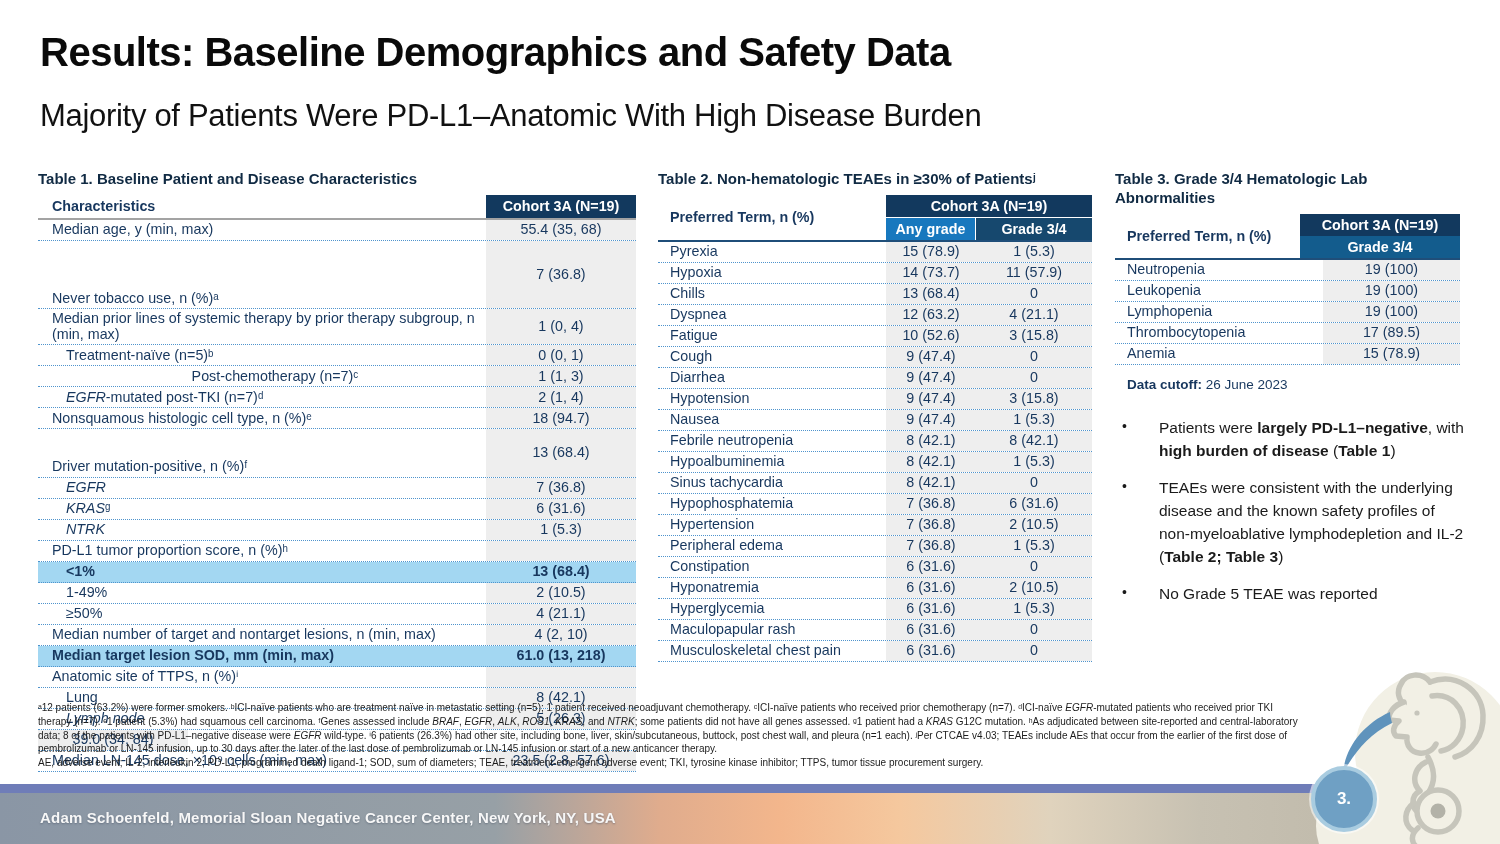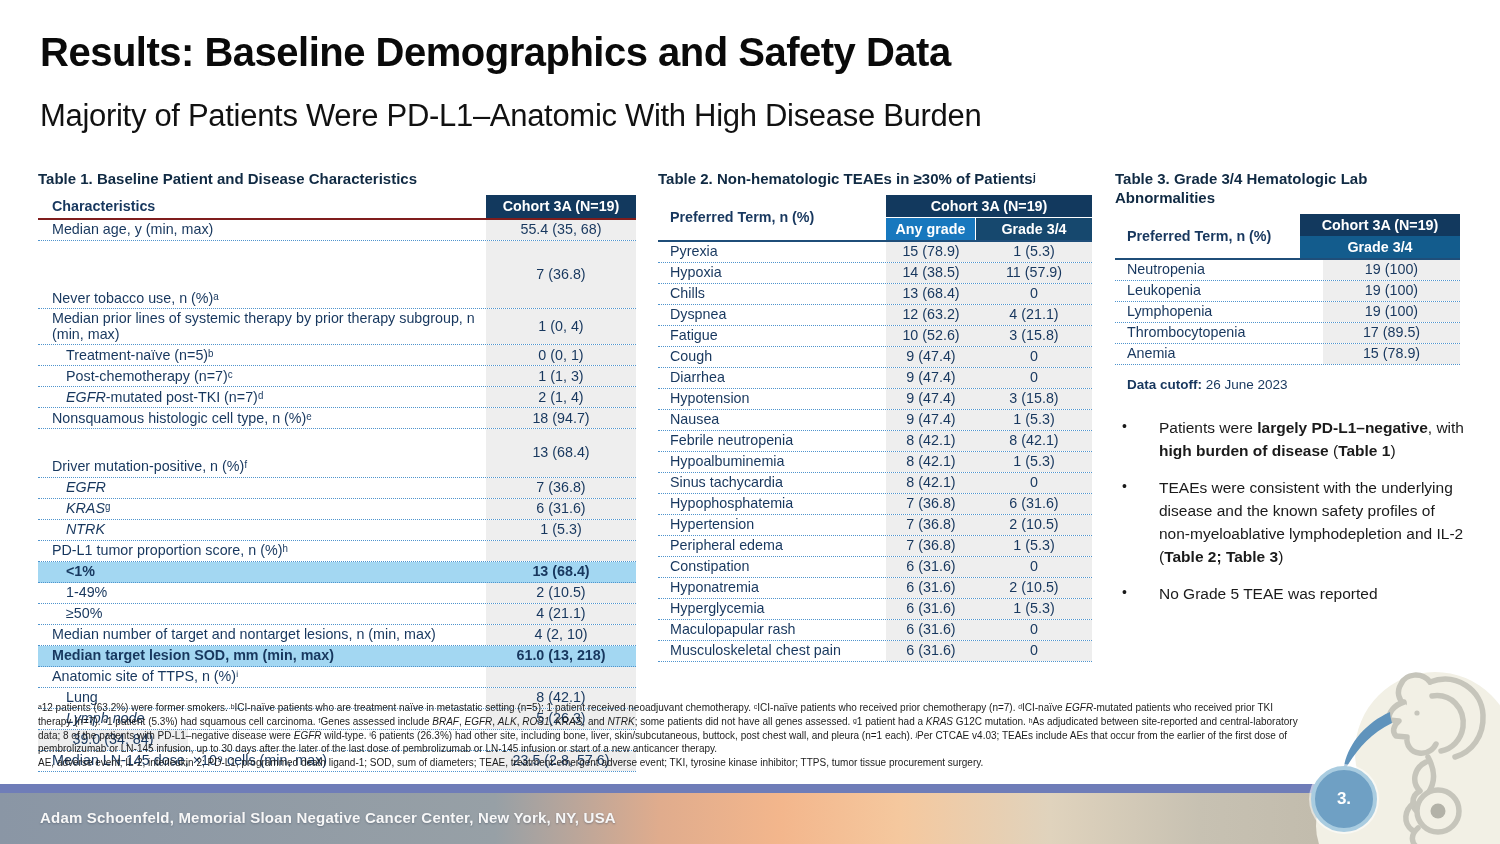--- a/index.html
+++ b/index.html
@@ -13,21 +13,21 @@
   .tcap{font-size:15px;font-weight:bold;color:#102A43;line-height:1.25;margin-bottom:6px;}
   
   .tbl{font-size:14.3px;color:#17375E;}
   .trow{display:flex;align-items:center;border-bottom:1px dotted #4f94cd;min-height:20px;line-height:15.5px;}
   .trow.hl{background:#A3D7F2;}
   .b{font-weight:bold;}
   .vcell{text-align:center;background:#EEEEEE;align-self:stretch;display:flex;align-items:center;justify-content:center;}
   .trow.hl .vcell{background:#A3D7F2;}
   
   .t1{left:38px;top:170px;width:598px;}
-  .t1-head{display:flex;border-bottom:2px solid #7f1d1d;height:23px;align-items:center;}
+  .t1-head{display:flex;border-bottom:2px solid #a3a3a3;height:23px;align-items:center;}
   .t1-head-label{flex:1;padding-left:14px;font-weight:bold;}
   .t1-head-value{width:150px;background:#12395E;color:#fff;font-weight:bold;text-align:center;height:23px;line-height:23px;}
   .t1 .lab{flex:1;padding:2px 2px 2px 14px;}
   .t1 .vcell{width:150px;}
   
   .t2{left:658px;top:170px;width:434px;}
   .t2-head{display:flex;border-bottom:2px solid #1F4E79;}
   .t2-head-label{flex:1;padding-left:12px;font-weight:bold;display:flex;align-items:center;}
   .t2-head-right{width:206px;}
   .t2-group{background:#12395E;color:#fff;font-weight:bold;text-align:center;height:22px;line-height:22px;}
@@ -91,21 +91,21 @@
       </div>
       <div class="trow">
         <div class="lab" style="padding-left: 14px;"><span>Median prior lines of systemic therapy by prior therapy subgroup, n (min, max)</span></div>
         <div class="vcell">1 (0, 4)</div>
       </div>
       <div class="trow">
         <div class="lab" style="padding-left: 28px;"><span>Treatment-naïve (n=5)ᵇ</span></div>
         <div class="vcell">0 (0, 1)</div>
       </div>
       <div class="trow">
-        <div class="lab" style="padding-left: 28px;"><span>Post-chemotherapy (n=7)ᶜ</span></div>
+        <div class="lab" style="padding-left: 28px; text-align: center;"><span>Post-chemotherapy (n=7)ᶜ</span></div>
         <div class="vcell">1 (1, 3)</div>
       </div>
       <div class="trow">
         <div class="lab" style="padding-left: 28px;"><span style="font-style: italic;">EGFR</span><span>-mutated post-TKI (n=7)ᵈ</span></div>
         <div class="vcell">2 (1, 4)</div>
       </div>
       <div class="trow">
         <div class="lab" style="padding-left: 14px;"><span>Nonsquamous histologic cell type, n (%)ᵉ</span></div>
         <div class="vcell">18 (94.7)</div>
       </div>
@@ -184,21 +184,21 @@
     </div>
   </div>
   <div>
       <div class="trow">
         <div class="lab">Pyrexia</div>
         <div class="vcell v1">15 (78.9)</div>
         <div class="vcell v2">1 (5.3)</div>
       </div>
       <div class="trow">
         <div class="lab">Hypoxia</div>
-        <div class="vcell v1">14 (38.5)</div>
+        <div class="vcell v1">14 (73.7)</div>
         <div class="vcell v2">11 (57.9)</div>
       </div>
       <div class="trow">
         <div class="lab">Chills</div>
         <div class="vcell v1">13 (68.4)</div>
         <div class="vcell v2">0</div>
       </div>
       <div class="trow">
         <div class="lab">Dyspnea</div>
         <div class="vcell v1">12 (63.2)</div>

